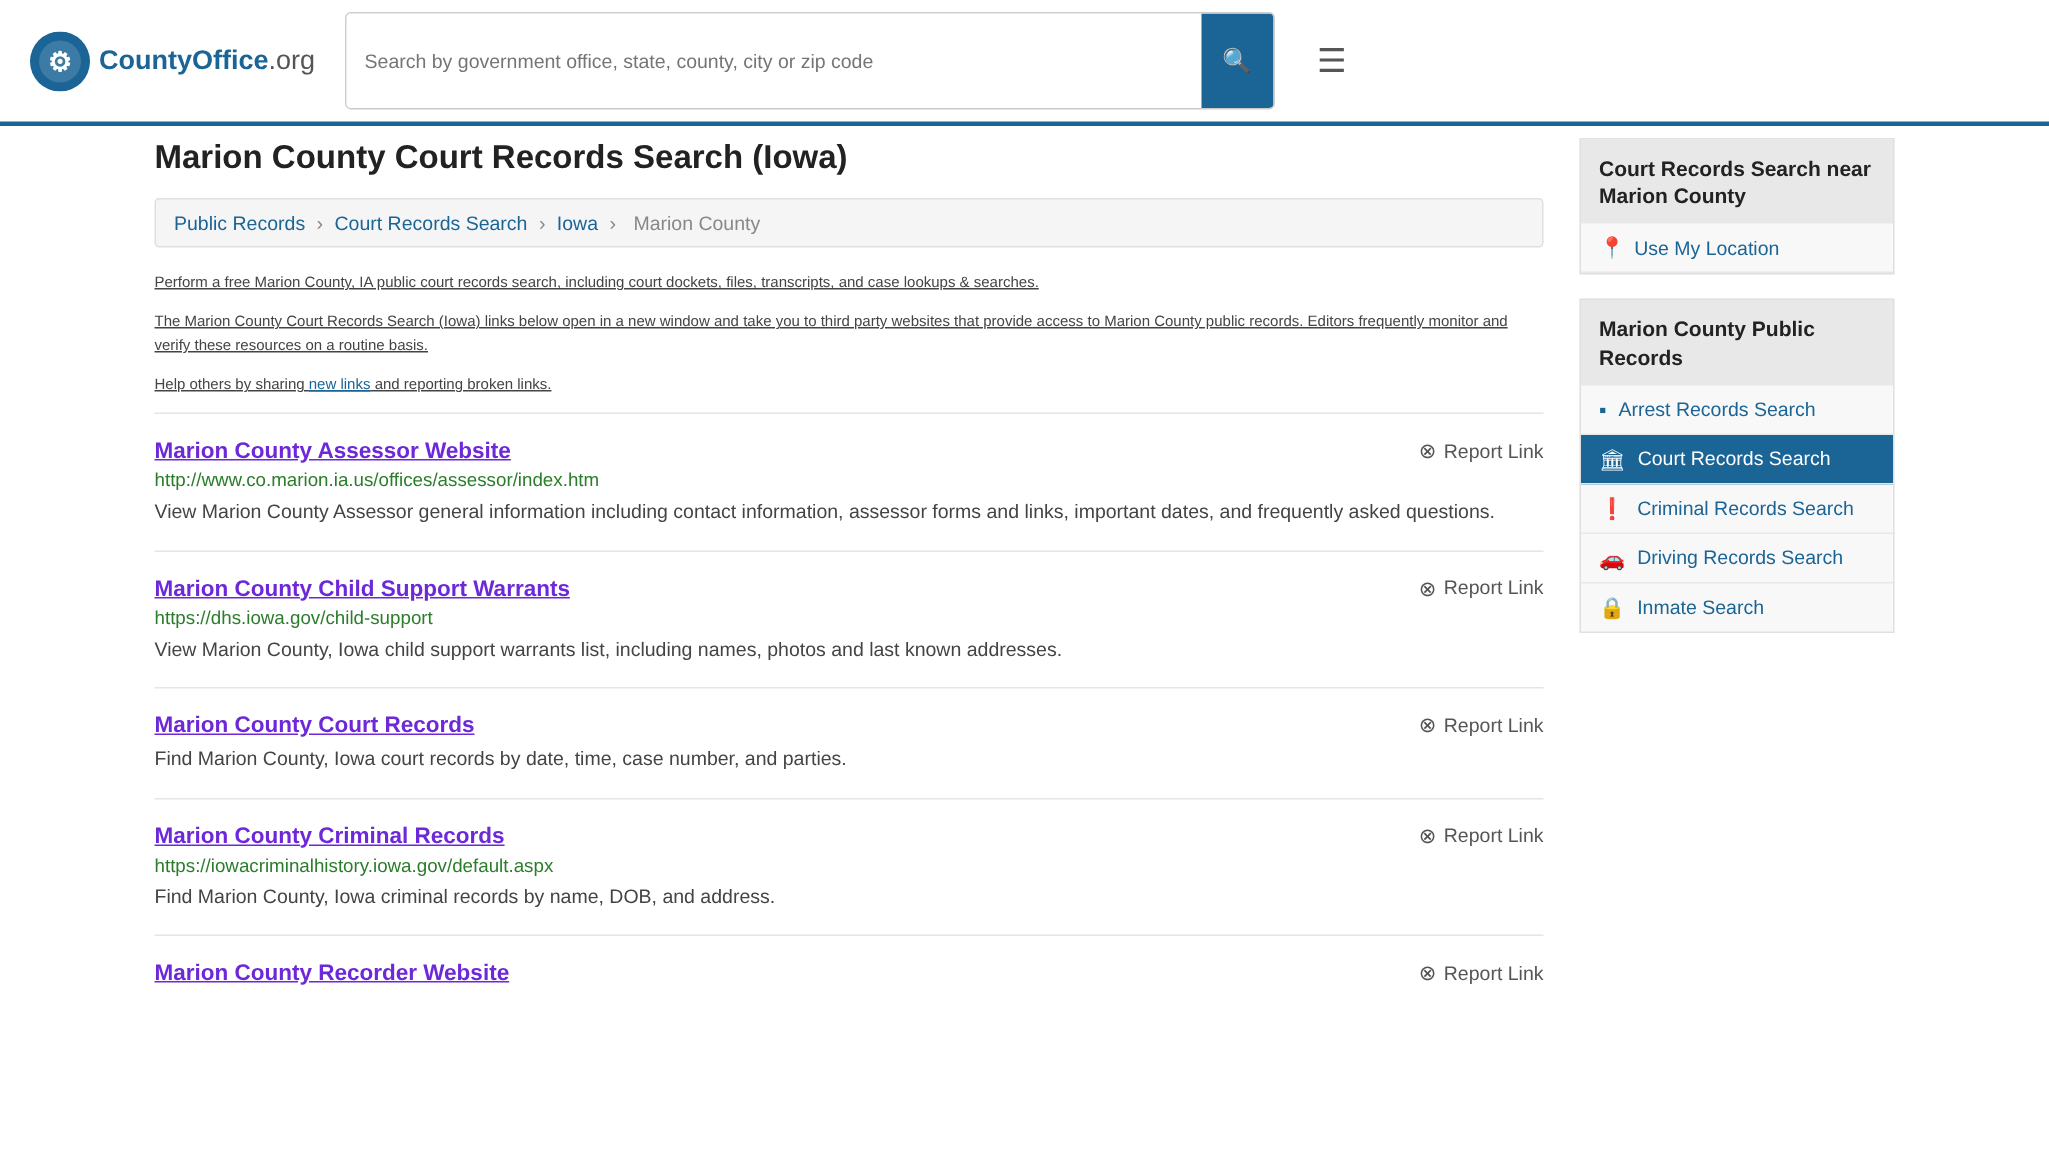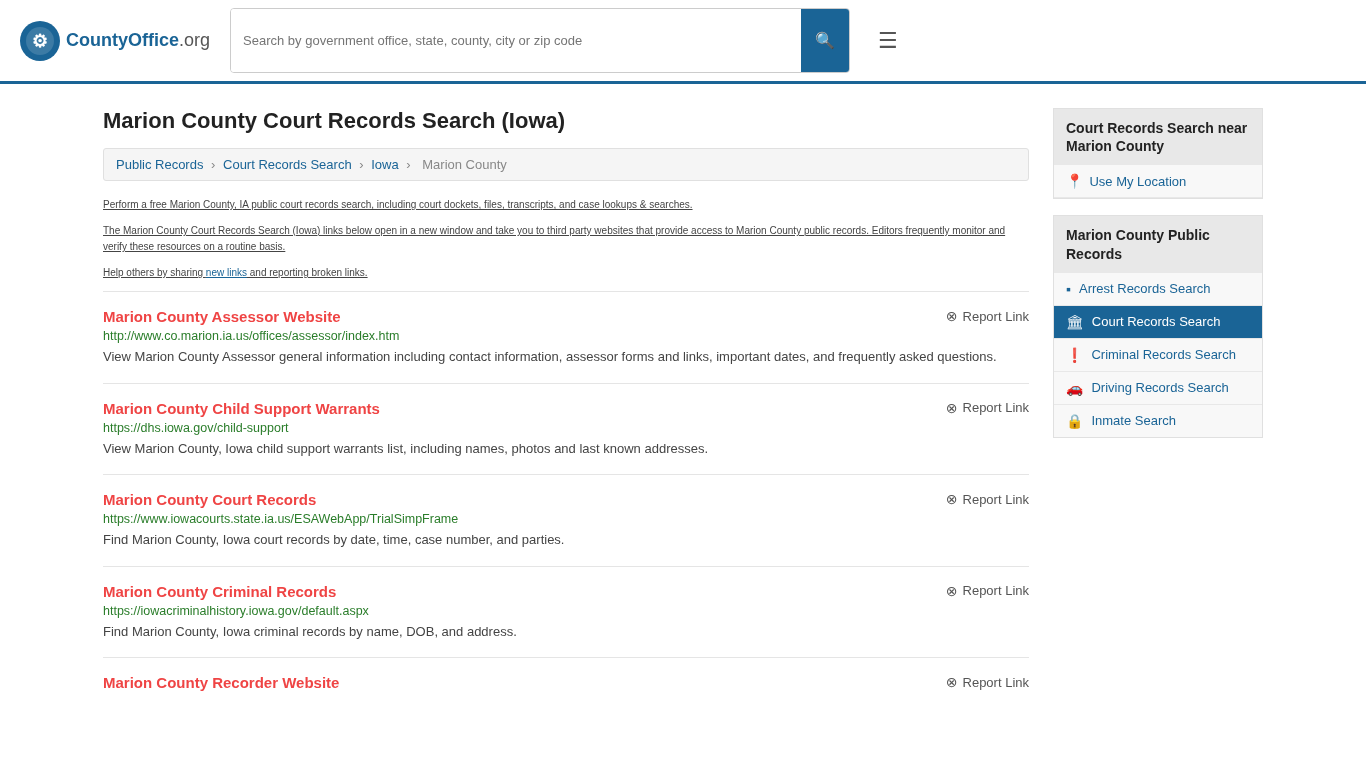--- a/index.html
+++ b/index.html
@@ -52,21 +52,21 @@
       font-size: 22px;
       cursor: pointer;
       color: #555;
       margin-left: 8px;
     }
 
     
     .main-container {
       max-width: 1200px;
       margin: 0 auto;
-      padding: 24px 20px;
+      padding: 8px 20px;
       display: flex;
       gap: 24px;
     }
 
     
     .content {
       flex: 1;
     }
     .page-title {
       font-size: 22px;
@@ -108,21 +108,22 @@
     }
     .record-header {
       display: flex;
       justify-content: space-between;
       align-items: flex-start;
       margin-bottom: 4px;
     }
     .record-title {
       font-size: 15px;
       font-weight: bold;
-      color: #ef4444;
+      color: #6d28d9;
+      text-decoration: underline;
       cursor: pointer;
     }
     .report-link {
       display: flex;
       align-items: center;
       gap: 5px;
       font-size: 13px;
       color: #555;
       cursor: pointer;
       white-space: nowrap;
@@ -275,21 +276,20 @@
       <div class="record-desc">View Marion County, Iowa child support warrants list, including names, photos and last known addresses.</div>
     </div>
         <div class="record-item">
       <div class="record-header">
         <span class="record-title">Marion County Court Records</span>
         <span class="report-link">
           <span class="report-link-icon">⊗</span>
           Report Link
         </span>
       </div>
-      <div class="record-url">https://www.iowacourts.state.ia.us/ESAWebApp/TrialSimpFrame</div>
       <div class="record-desc">Find Marion County, Iowa court records by date, time, case number, and parties.</div>
     </div>
         <div class="record-item">
       <div class="record-header">
         <span class="record-title">Marion County Criminal Records</span>
         <span class="report-link">
           <span class="report-link-icon">⊗</span>
           Report Link
         </span>
       </div>

